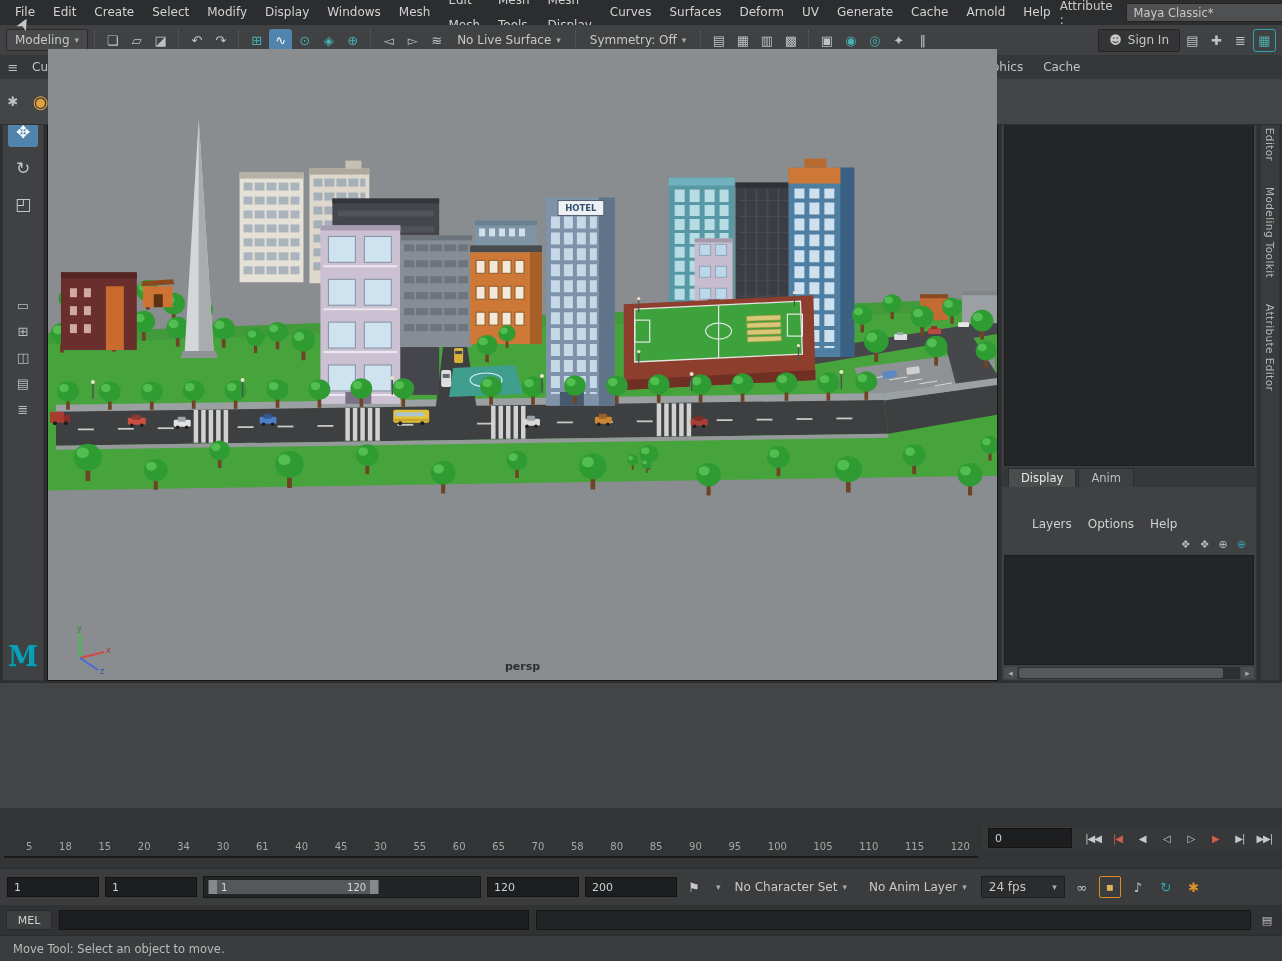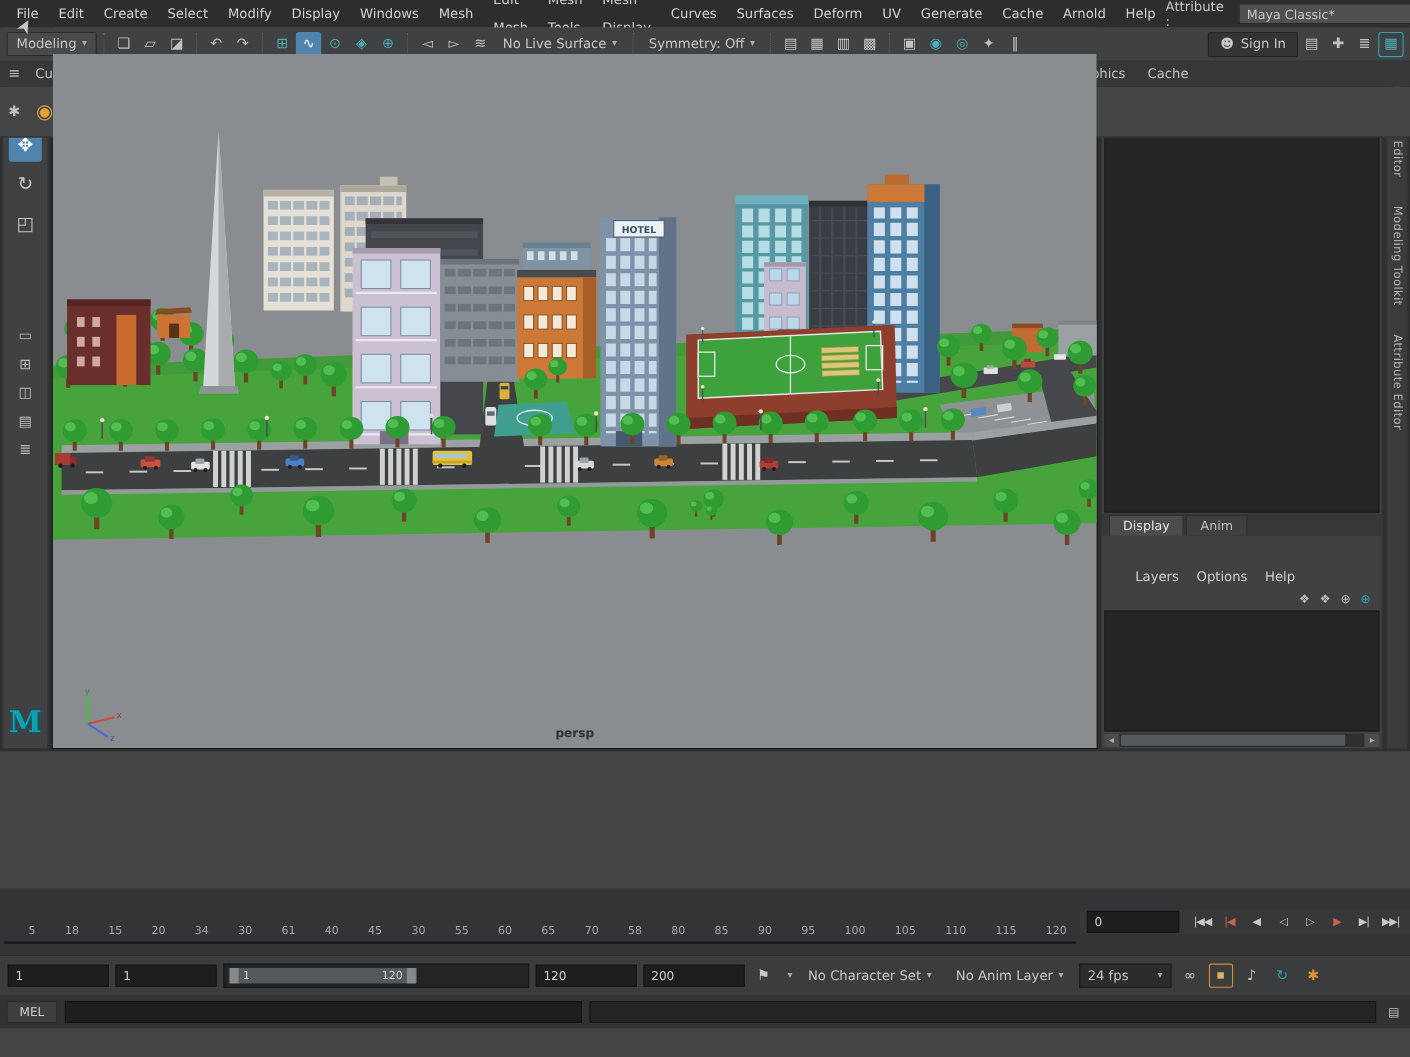--- a/index.html
+++ b/index.html
@@ -887,14 +887,17 @@
     <span class="ricon orangec">✱</span>
   </div>
 
   <div id="cmdrow" class="row">
     <span class="mellabel">MEL</span>
     <span class="inp melinput"></span>
     <span class="cmdfeed"></span>
     <span class="ic" style="width:18px;height:18px;font-size:11px">▤</span>
   </div>
 
+  <div id="helprow" class="row">
+    <span>Move Tool: Select an object to move.</span>
+  </div>
 
 </div>
 
 </body></html>

